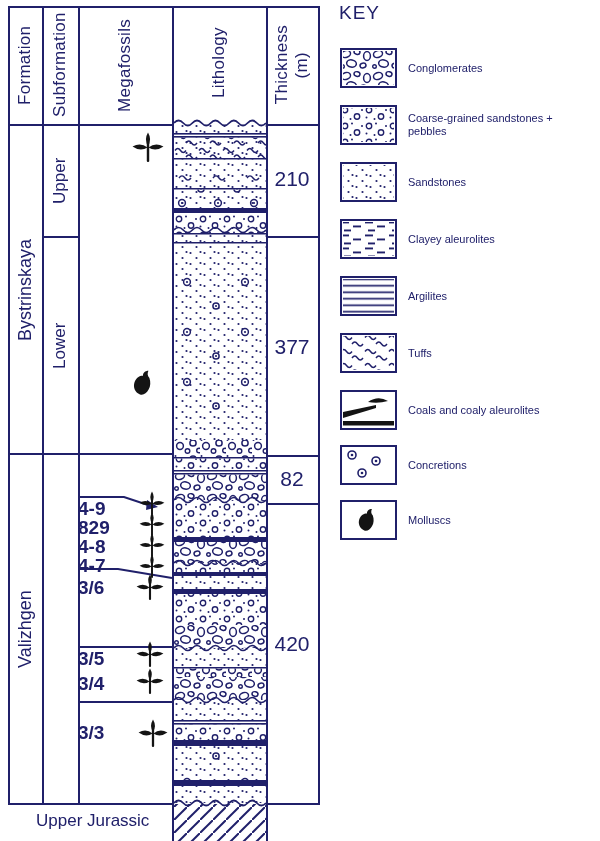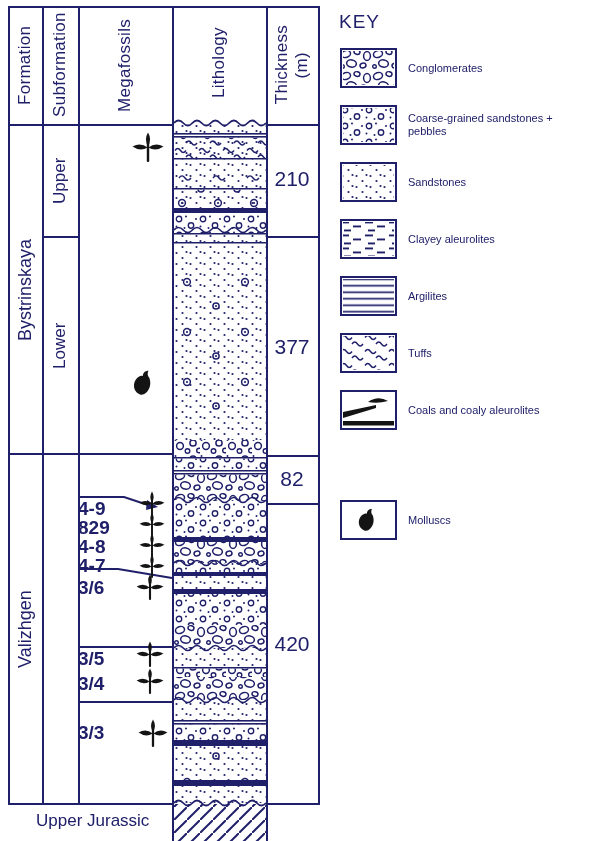--- a/index.html
+++ b/index.html
@@ -7,21 +7,21 @@
          font-family:"Liberation Sans",sans-serif;color:#20206a;}
   .line{position:absolute;background:#20206a;}
   .vtext{writing-mode:vertical-rl;transform:rotate(180deg);}
   .cell{position:absolute;display:flex;align-items:center;justify-content:center;text-align:center;}
   .hdr{font-size:17px;letter-spacing:.3px;}
   .sample{position:absolute;left:78px;width:52px;font-weight:bold;font-size:19px;line-height:19px;text-align:left;}
   .thick{position:absolute;left:266px;width:52px;text-align:center;font-size:21px;line-height:22px;}
   .icon{position:absolute;}
   .legend-row{position:absolute;left:340px;width:256px;display:flex;align-items:center;gap:11px;}
   .legend-label{font-size:11px;line-height:1.18;max-width:186px;}
-  .key-title{position:absolute;left:339px;top:11px;font-size:19px;letter-spacing:1px;}
+  .key-title{position:absolute;left:339px;top:2px;font-size:19px;letter-spacing:1px;}
   .uj-label{position:absolute;left:36px;top:811px;width:136px;text-align:left;font-size:17px;}
   svg{display:block;}
 </style>
 </head>
 <body>
 
 <svg width="0" height="0" style="position:absolute" aria-hidden="true">
   <defs>
     <pattern id="pat-sand" width="14" height="11" patternUnits="userSpaceOnUse">
       <circle cx="2.5" cy="3" r="1.1" fill="#20206a"></circle>
@@ -296,20 +296,32 @@
   <div class="legend-row" style="top:390px">
     <svg width="57" height="40">
       <rect x="1" y="1" width="55" height="38" fill="#fff" stroke="#20206a" stroke-width="2"></rect>
       <path d="M28,12 Q38,5 48,11 Q38,14 28,12 Z" fill="#141414"></path>
       <path d="M3,22 L36,15 L36,18 L3,28 Z" fill="#141414"></path>
       <rect x="3" y="31" width="51" height="4.5" fill="#141414"></rect>
     </svg>
     <div class="legend-label">Coals and coaly aleurolites</div>
   </div>
 
+  <div class="legend-row" style="top:445px">
+    <svg width="57" height="40">
+      <rect x="1" y="1" width="55" height="38" fill="#fff" stroke="#20206a" stroke-width="2"></rect>
+      <circle cx="12" cy="10" r="4" fill="none" stroke="#20206a" stroke-width="1.6"></circle>
+        <circle cx="12" cy="10" r="1.3" fill="#20206a"></circle>
+      <circle cx="36" cy="16" r="4" fill="none" stroke="#20206a" stroke-width="1.6"></circle>
+        <circle cx="36" cy="16" r="1.3" fill="#20206a"></circle>
+      <circle cx="22" cy="28" r="4" fill="none" stroke="#20206a" stroke-width="1.6"></circle>
+        <circle cx="22" cy="28" r="1.3" fill="#20206a"></circle>
+    </svg>
+    <div class="legend-label">Concretions</div>
+  </div>
 
   <div class="legend-row" style="top:500px">
     <svg width="57" height="40">
       <rect x="1" y="1" width="55" height="38" fill="#fff" stroke="#20206a" stroke-width="2"></rect>
       <use href="#sym-mollusc" xlink:href="#sym-mollusc" x="17" y="7" width="20" height="26"></use>
     </svg>
     <div class="legend-label">Molluscs</div>
   </div>
 
 

